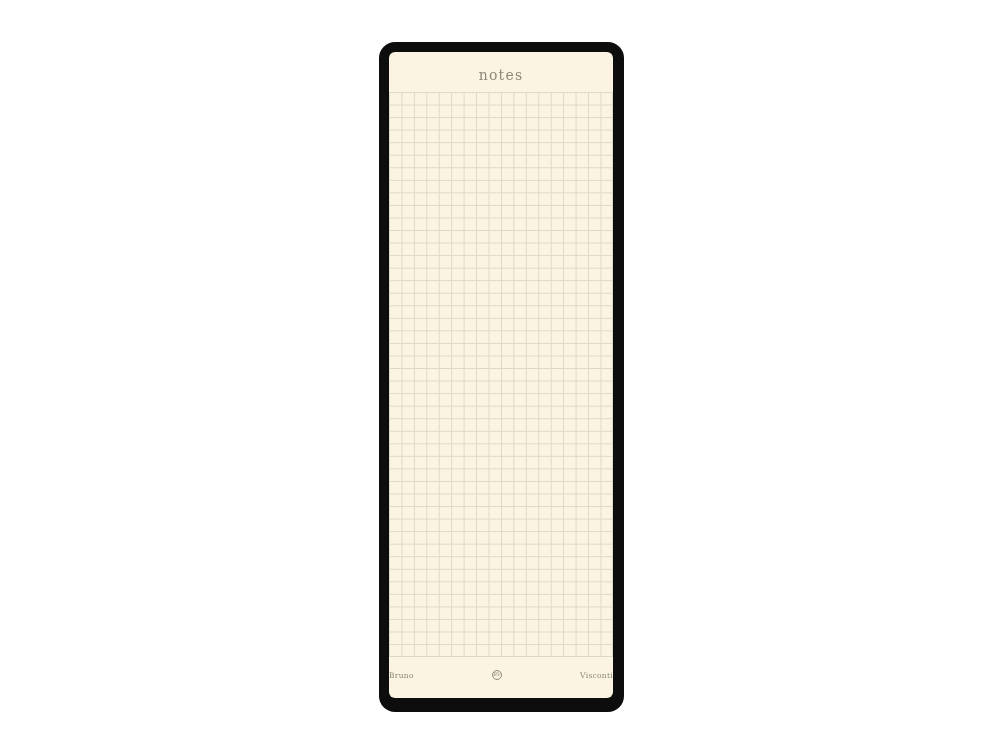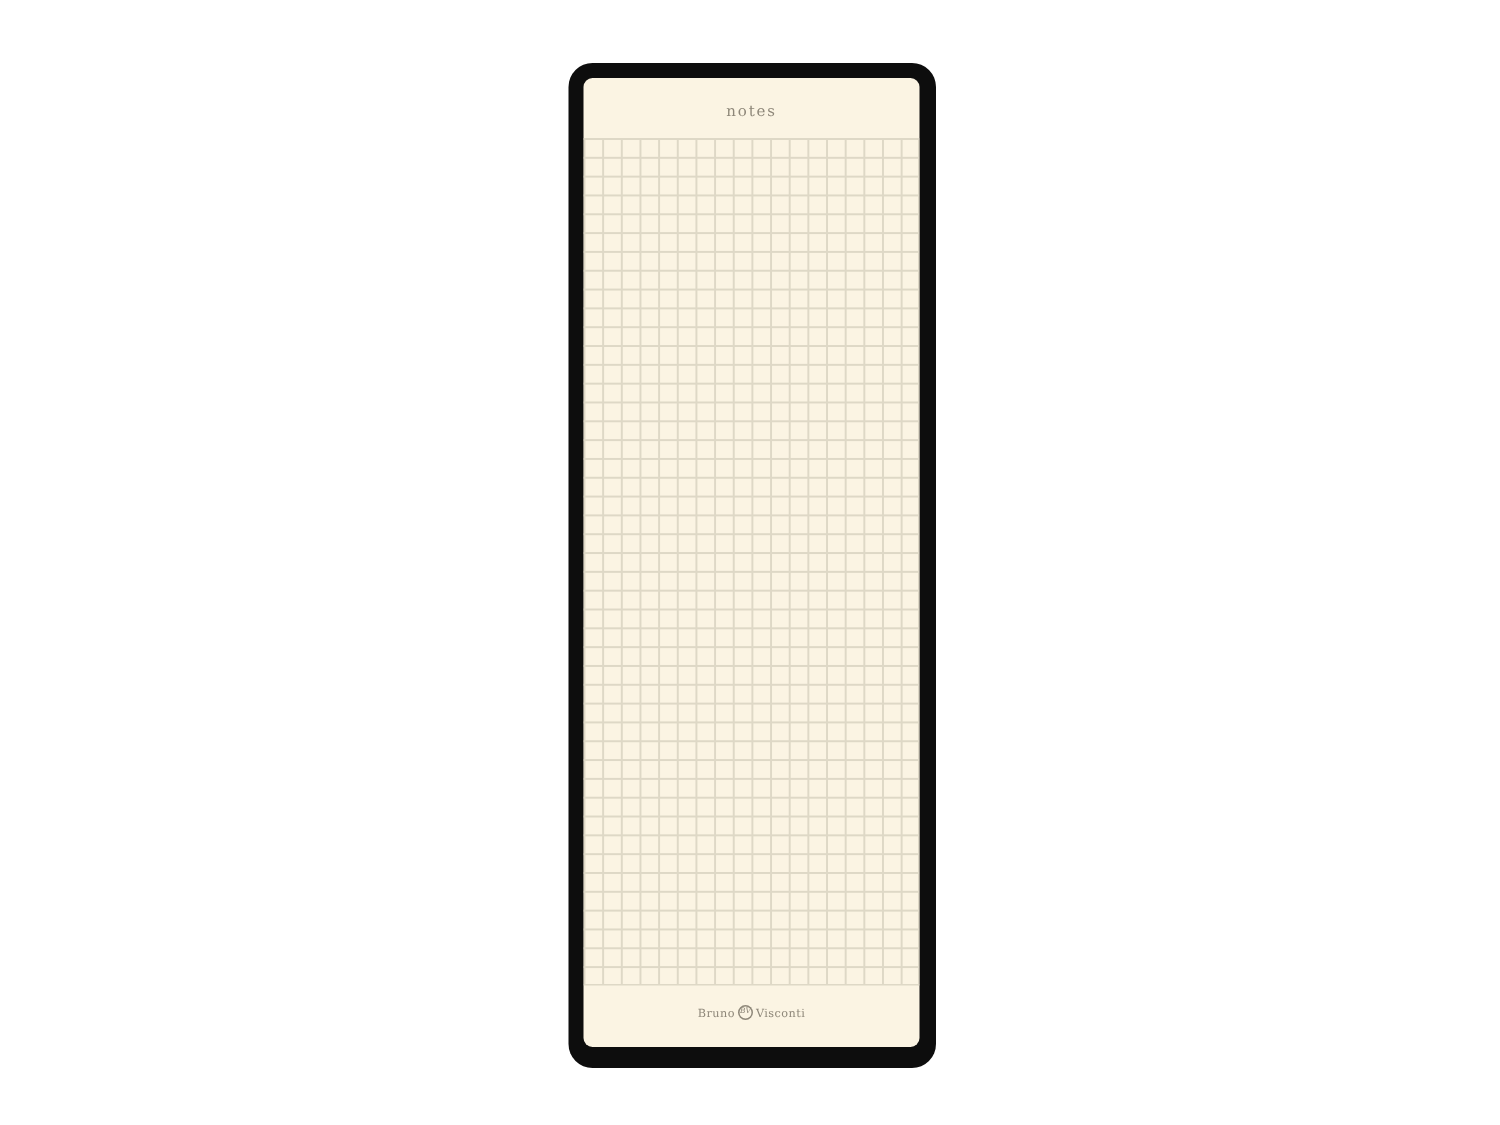--- a/index.html
+++ b/index.html
@@ -39,21 +39,21 @@
     border-radius: 6px;
     overflow: hidden;
   }
   
   .page-title {
     position: absolute;
     top: 17px;
     left: 0;
     right: 0;
     text-align: center;
-    font-size: 10px;
+    font-size: 14px;
     line-height: 12px;
     letter-spacing: 1.2px;
     color: var(--ink, #8e8779);
     font-family: "DejaVu Serif", "Liberation Serif", serif;
   }
   
   .grid {
     position: absolute;
     top: 40px;
     left: 0;
@@ -68,21 +68,21 @@
     border-right: 1px solid var(--grid-line, #ded8c6);
   }
   
   .brand {
     position: absolute;
     bottom: 17px;
     left: 0;
     right: 0;
     display: flex;
     align-items: center;
-    justify-content: center;
+    justify-content: space-between;
     gap: 2px;
     color: var(--ink, #8e8779);
     font-size: 7.5px;
     line-height: 11px;
     letter-spacing: 0.3px;
   }
   .brand .word {
     font-family: "DejaVu Serif", "Liberation Serif", serif;
   }
   .monogram {

